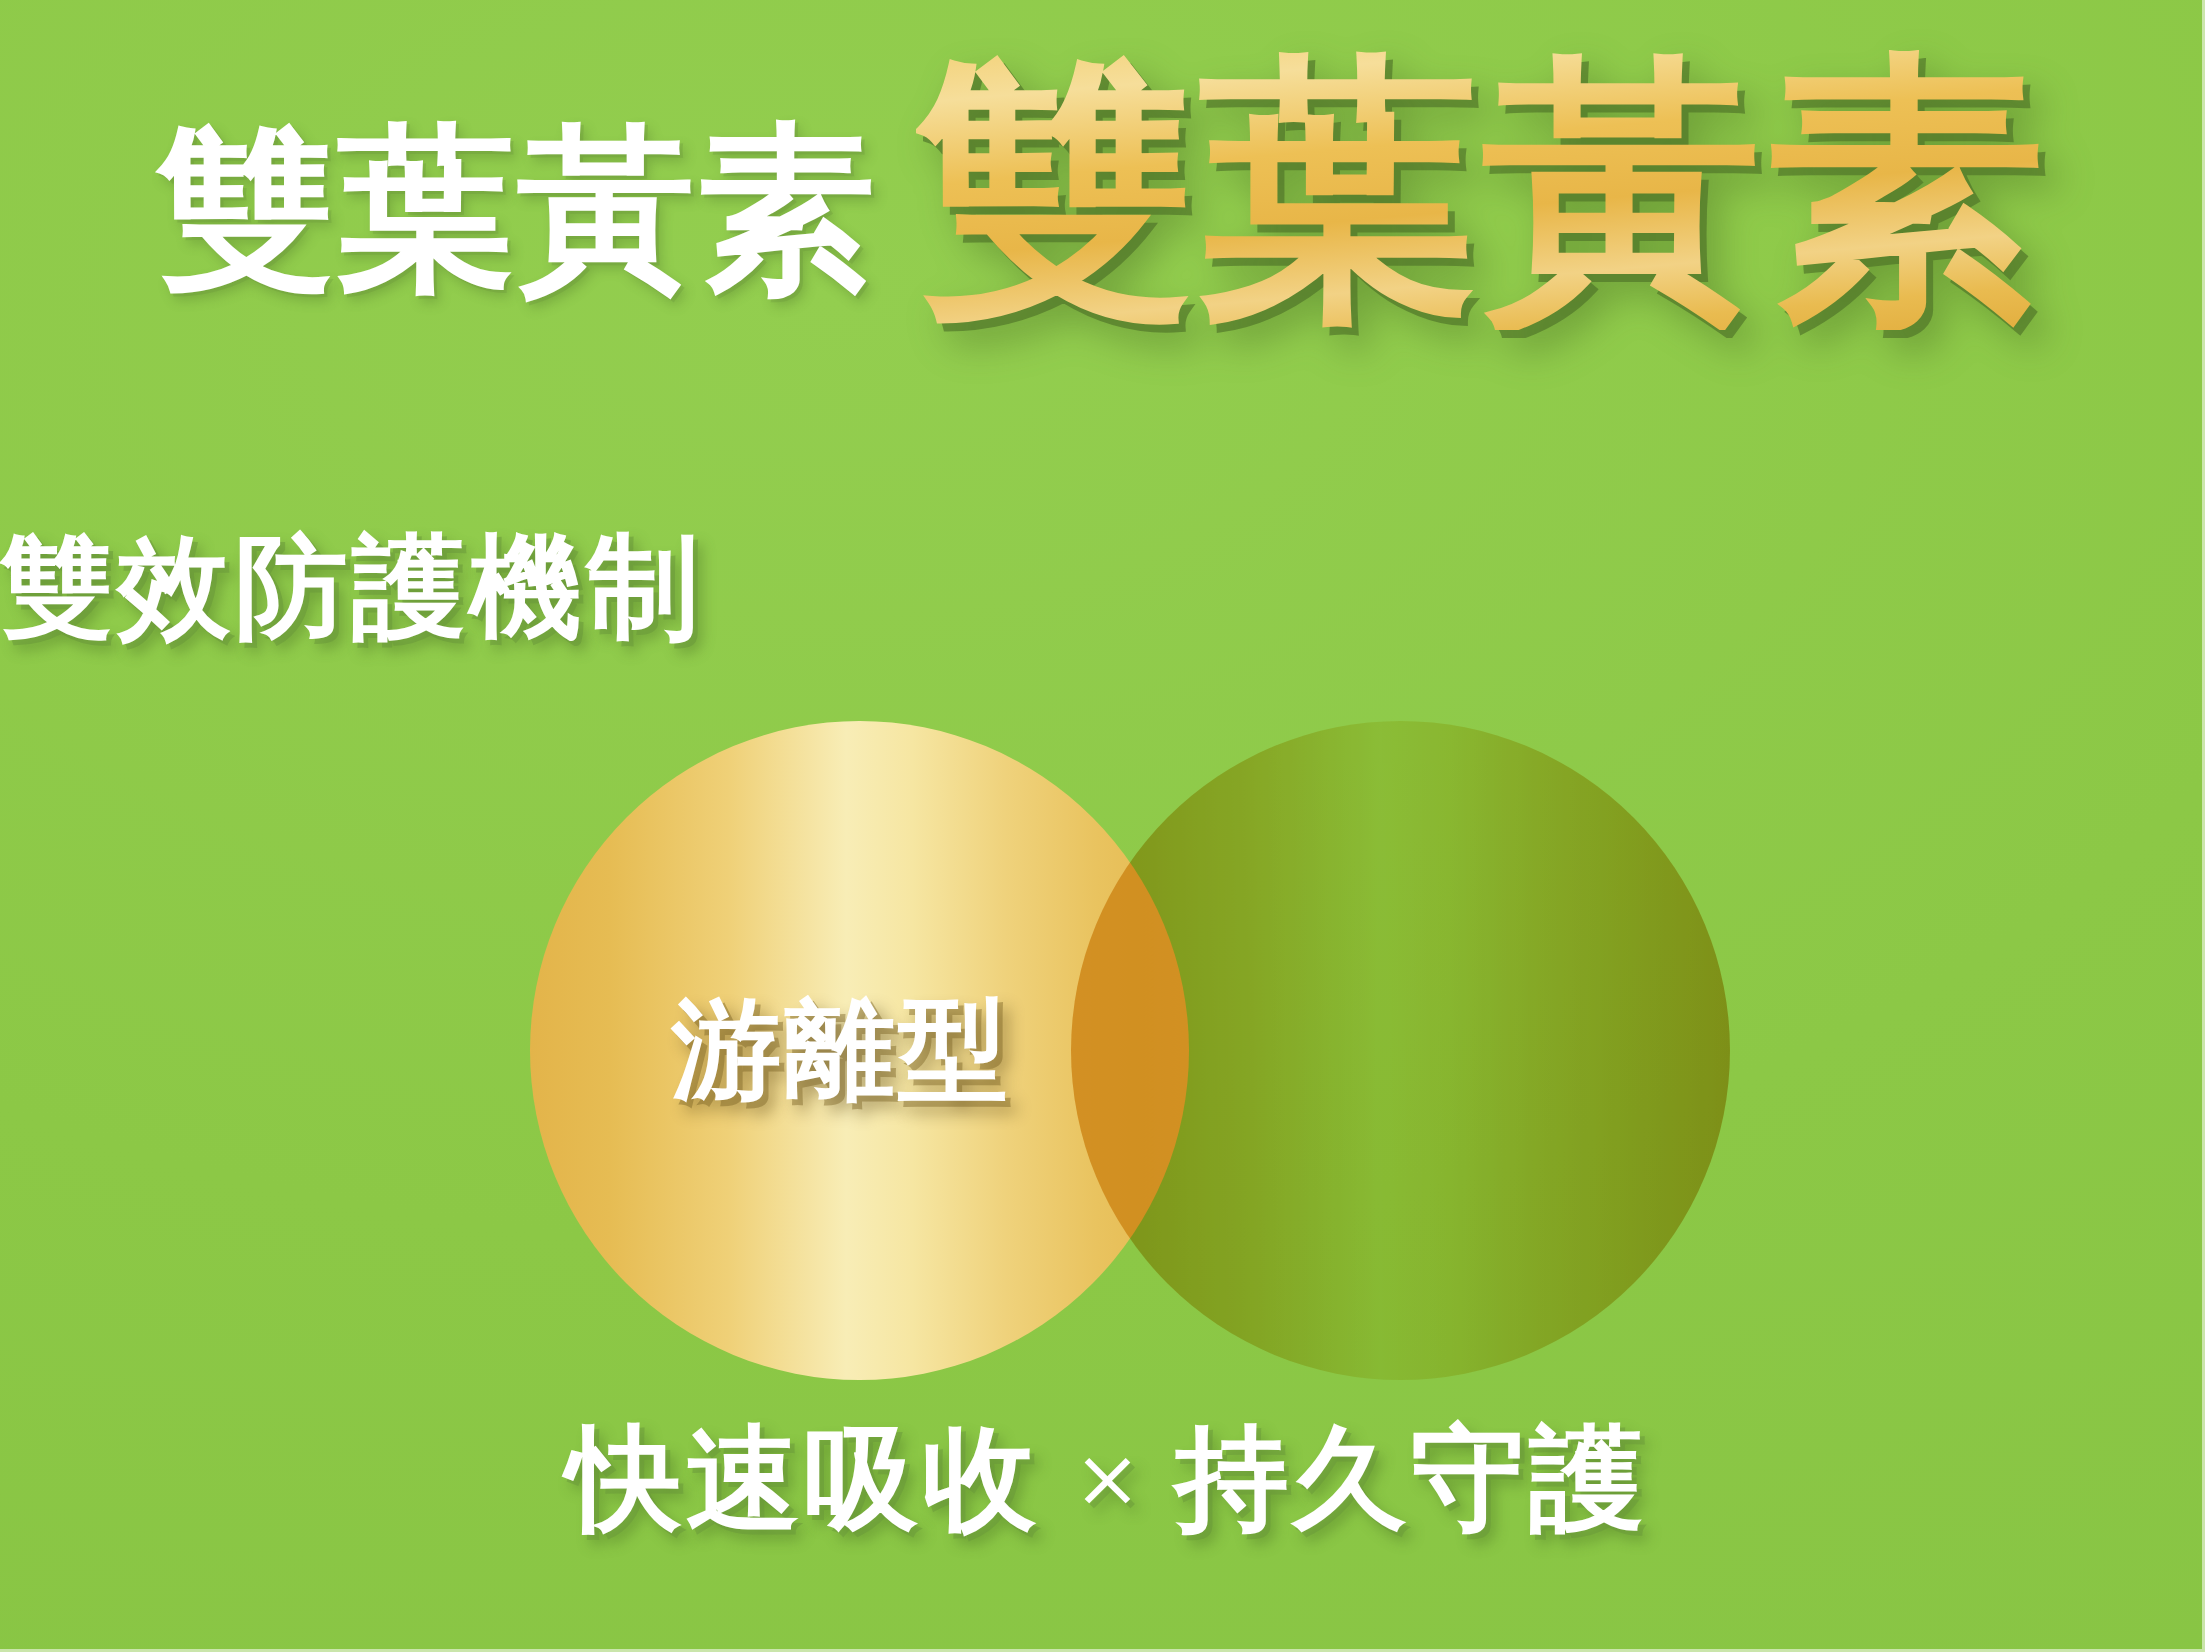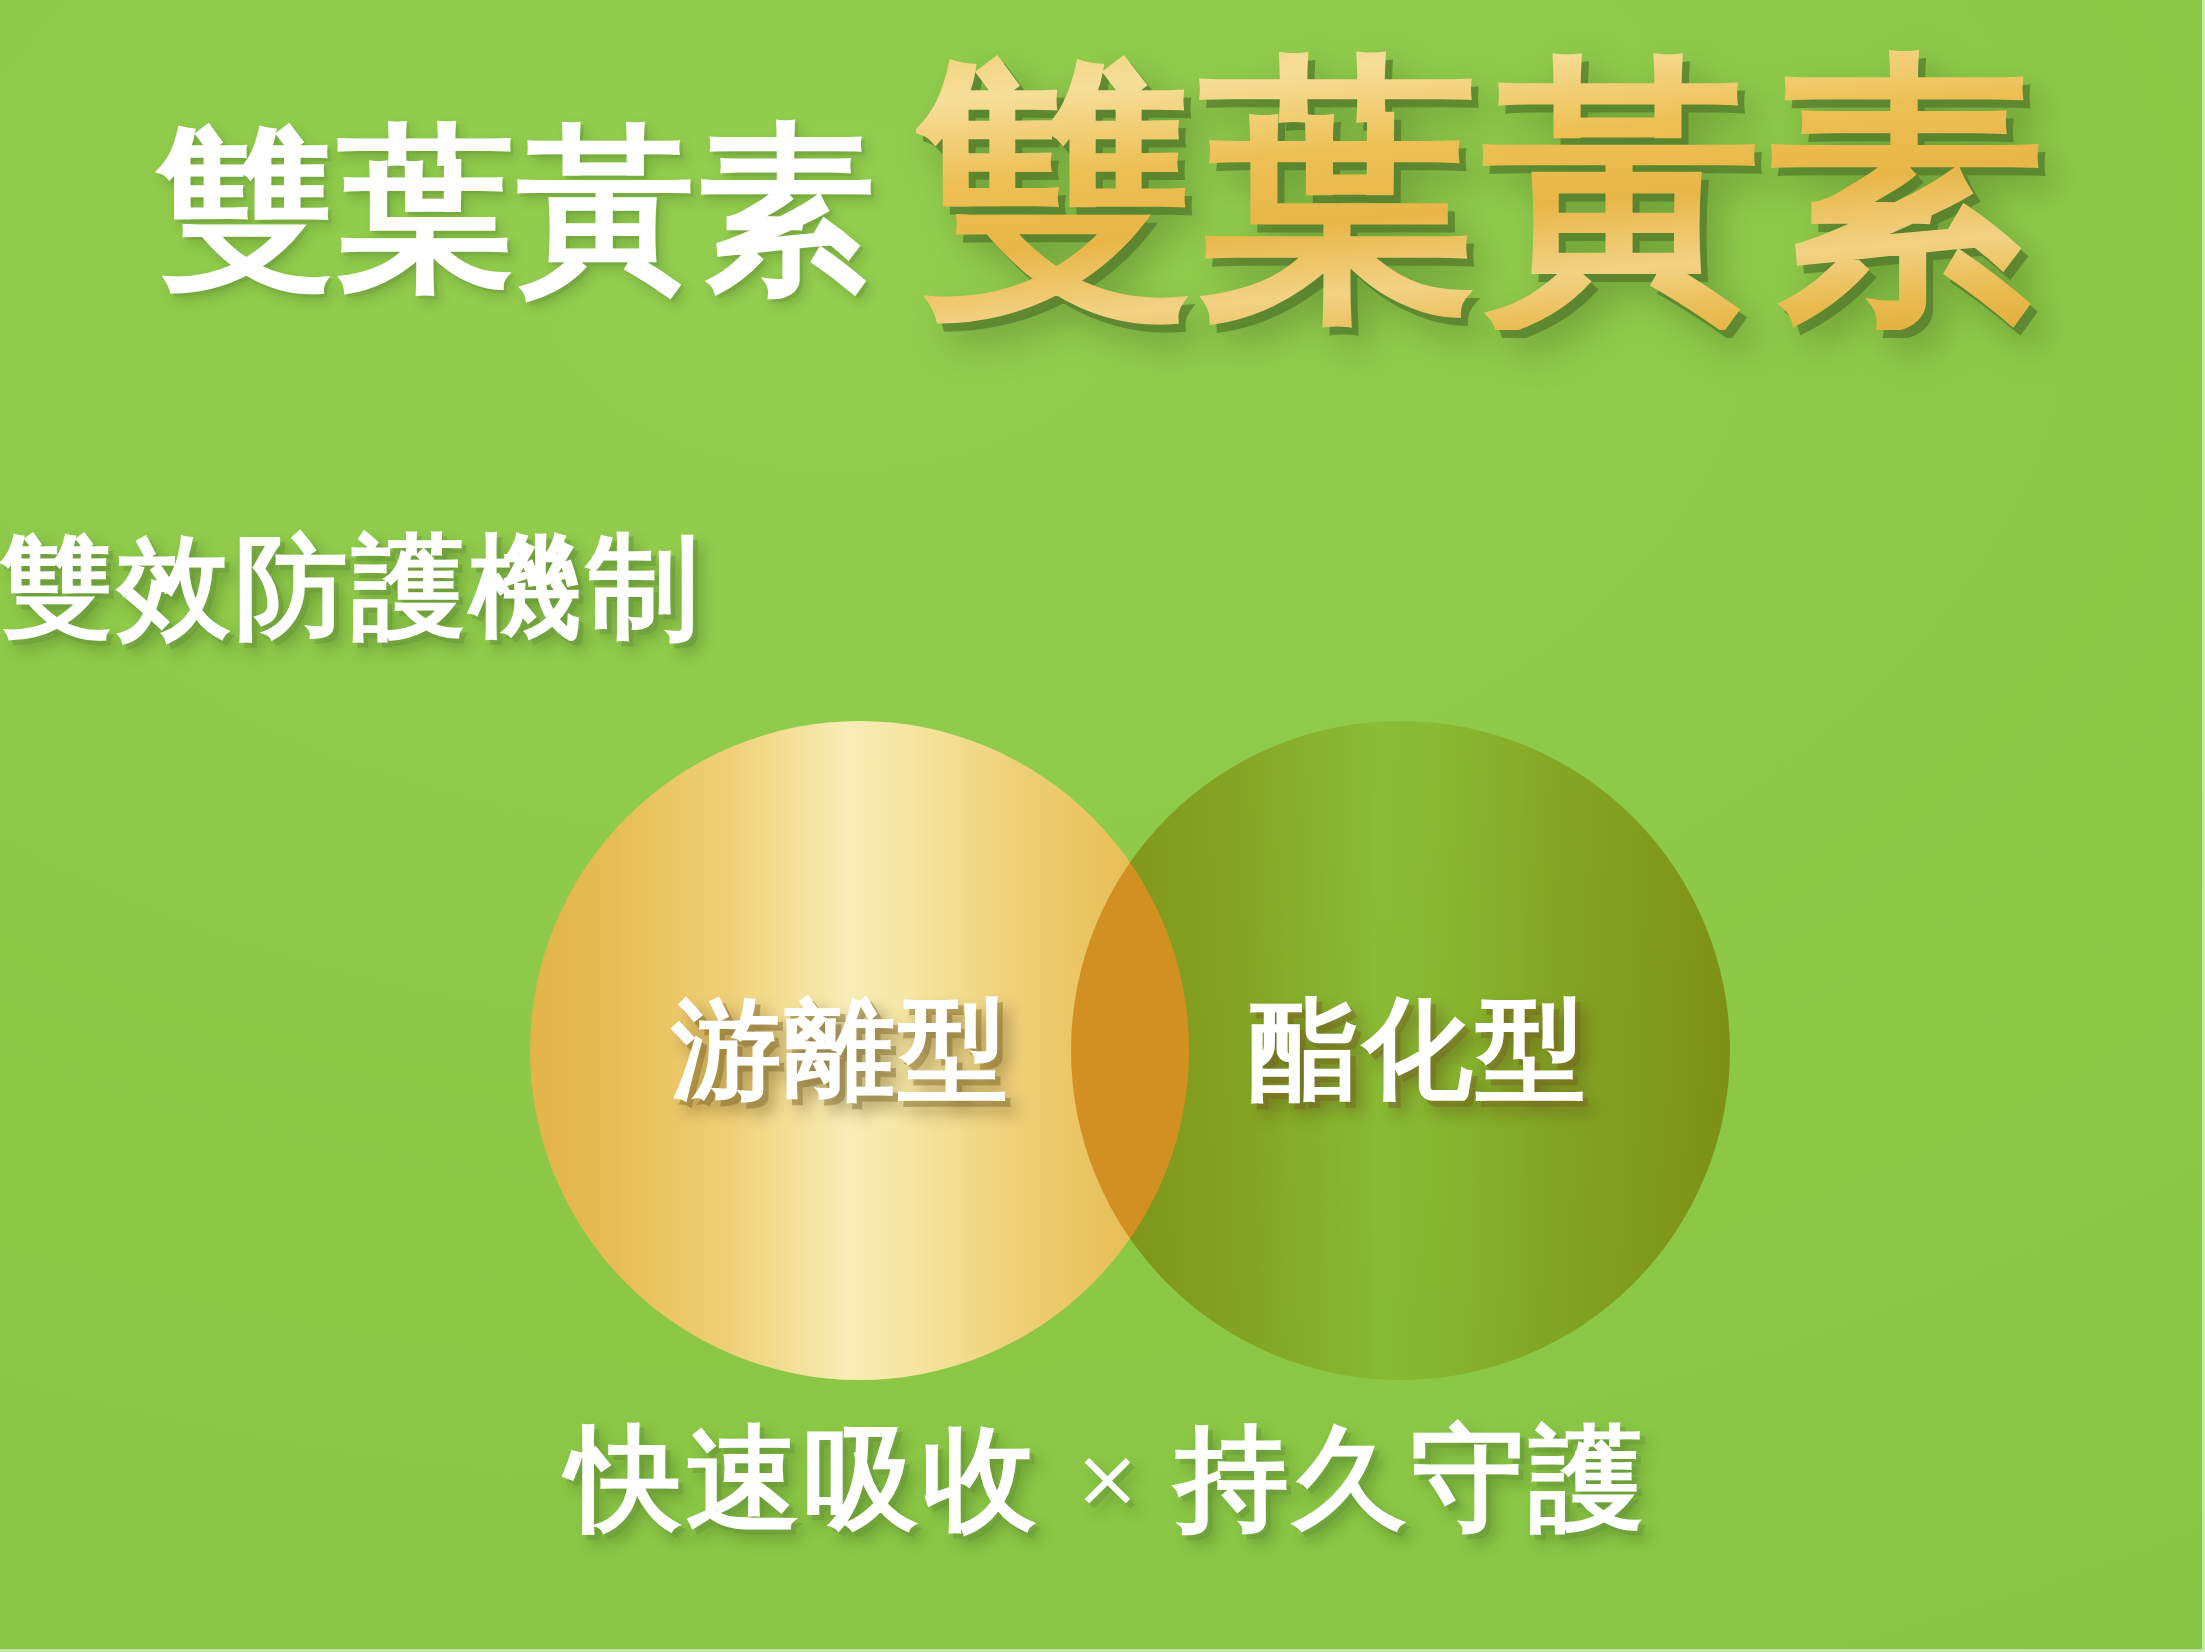--- a/index.html
+++ b/index.html
@@ -209,21 +209,20 @@
     <span class="title-brand">雙葉黃素</span>
     <span class="title-gold">雙葉黃素</span>
   </div>
 
   <div class="subtitle">雙效防護機制</div>
 
   <div class="venn">
     <div class="venn-circle left"></div>
     <div class="venn-circle right"></div>
     <div class="venn-label left">游離型</div>
-    <div class="venn-label right">酯化型</div>
   </div>
 
   <div class="footer">
     <span class="seg">快速吸收</span><span class="cross">×</span><span class="seg">持久守護</span>
   </div>
 
 </div>
 
 
 </body></html>

